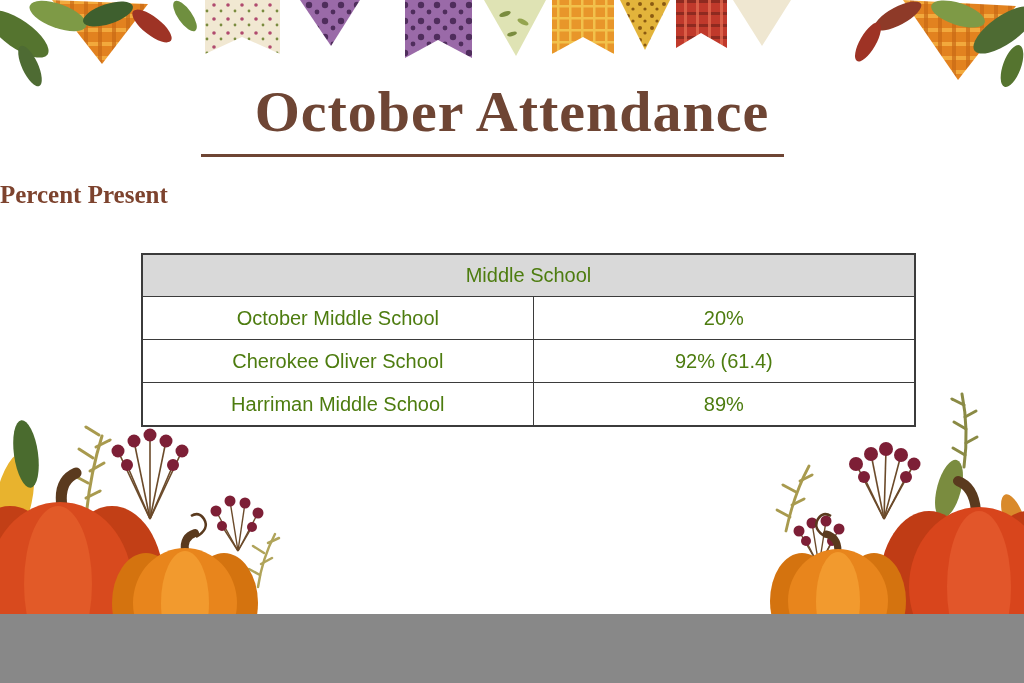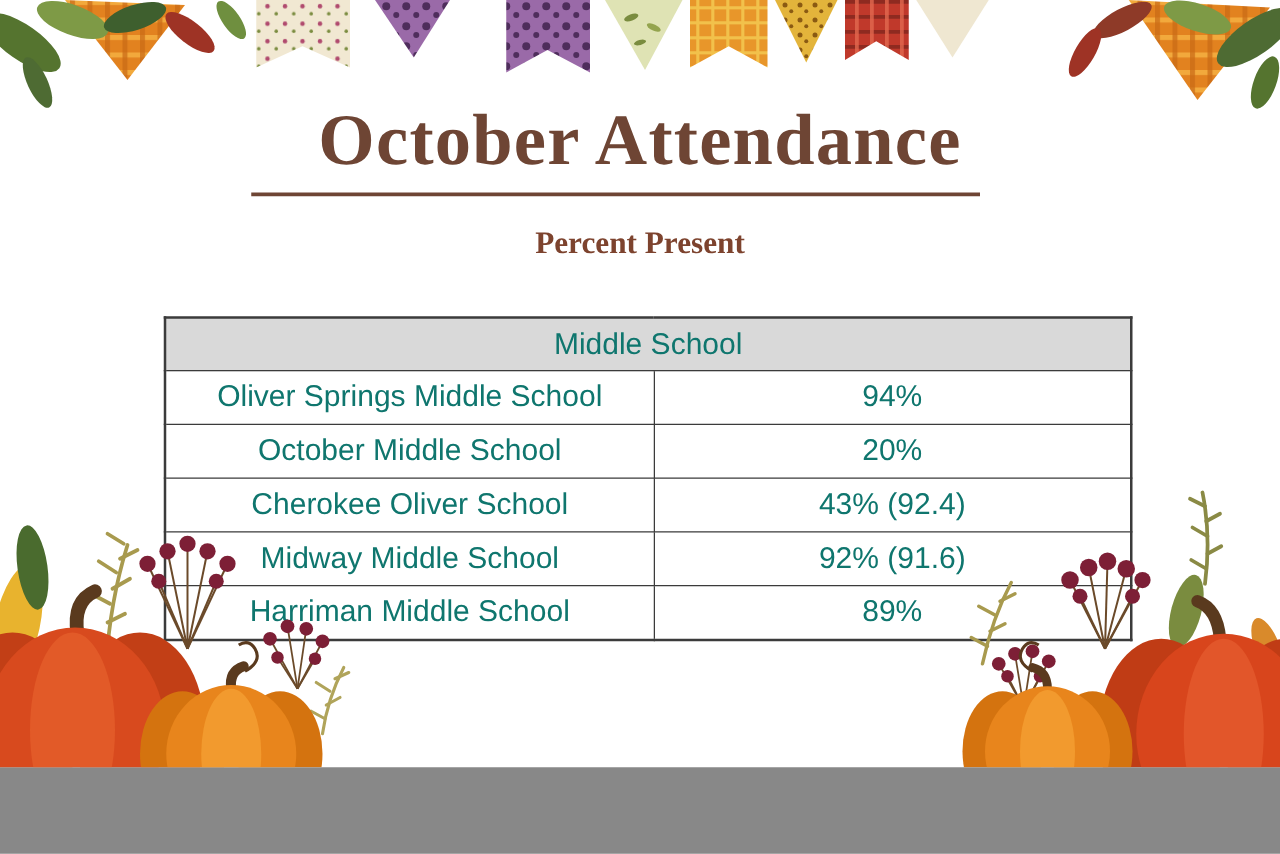--- a/index.html
+++ b/index.html
@@ -14,28 +14,28 @@
   .title{
     position:absolute;top:78px;left:0;width:100%;text-align:center;
     font-family:"Liberation Serif",serif;font-weight:bold;font-size:58px;
     letter-spacing:1px;color:#6e4534;
   }
   .title-underline{
     position:absolute;top:154px;left:201px;width:583px;height:3px;
     background:#6e4534;
   }
   .subtitle{
-    position:absolute;top:181px;left:0;width:100%;text-align:center;
+    position:absolute;top:181px;left:0;width:100%;
     font-family:"Liberation Serif",serif;font-weight:bold;font-size:25px;
     color:#7d432e;
   }
   table.att-table{
-    position:absolute;top:253px;left:131px;width:775px;
+    position:absolute;top:253px;left:141px;width:775px;
     border-collapse:collapse;table-layout:fixed;background:#fff;
-    font-size:24px;color:#0f766e;border:2px solid #3b3b3b;
+    font-size:20px;color:#4d7c0f;border:2px solid #3b3b3b;
   }
   .att-table th,.att-table td{
     border:1px solid #3b3b3b;text-align:center;font-weight:400;padding:0;
   }
   .att-table th{background:#d9d9d9;height:41px;}
   .att-table td{height:42px;}
   .att-table col.c1{width:50.6%;}
   .att-table col.c2{width:49.4%;}
 </style>
 </head>
@@ -120,34 +120,26 @@
         <col class="c1">
         <col class="c2">
       </colgroup>
     <thead>
       <tr>
         <th colspan="2">Middle School</th>
       </tr>
     </thead>
     <tbody>
       <tr>
-        <td>Oliver Springs Middle School</td>
-        <td>94%</td>
-      </tr>
-      <tr>
         <td>October Middle School</td>
         <td>20%</td>
       </tr>
       <tr>
         <td>Cherokee Oliver School</td>
-        <td>43% (92.4)</td>
-      </tr>
-      <tr>
-        <td>Midway Middle School</td>
-        <td>92% (91.6)</td>
+        <td>92% (61.4)</td>
       </tr>
       <tr>
         <td>Harriman Middle School</td>
         <td>89%</td>
       </tr>
     </tbody>
   </table>
 
   <svg class="deco deco-bl" width="310" height="235" viewBox="0 0 310 235" aria-hidden="true">
     <g>

